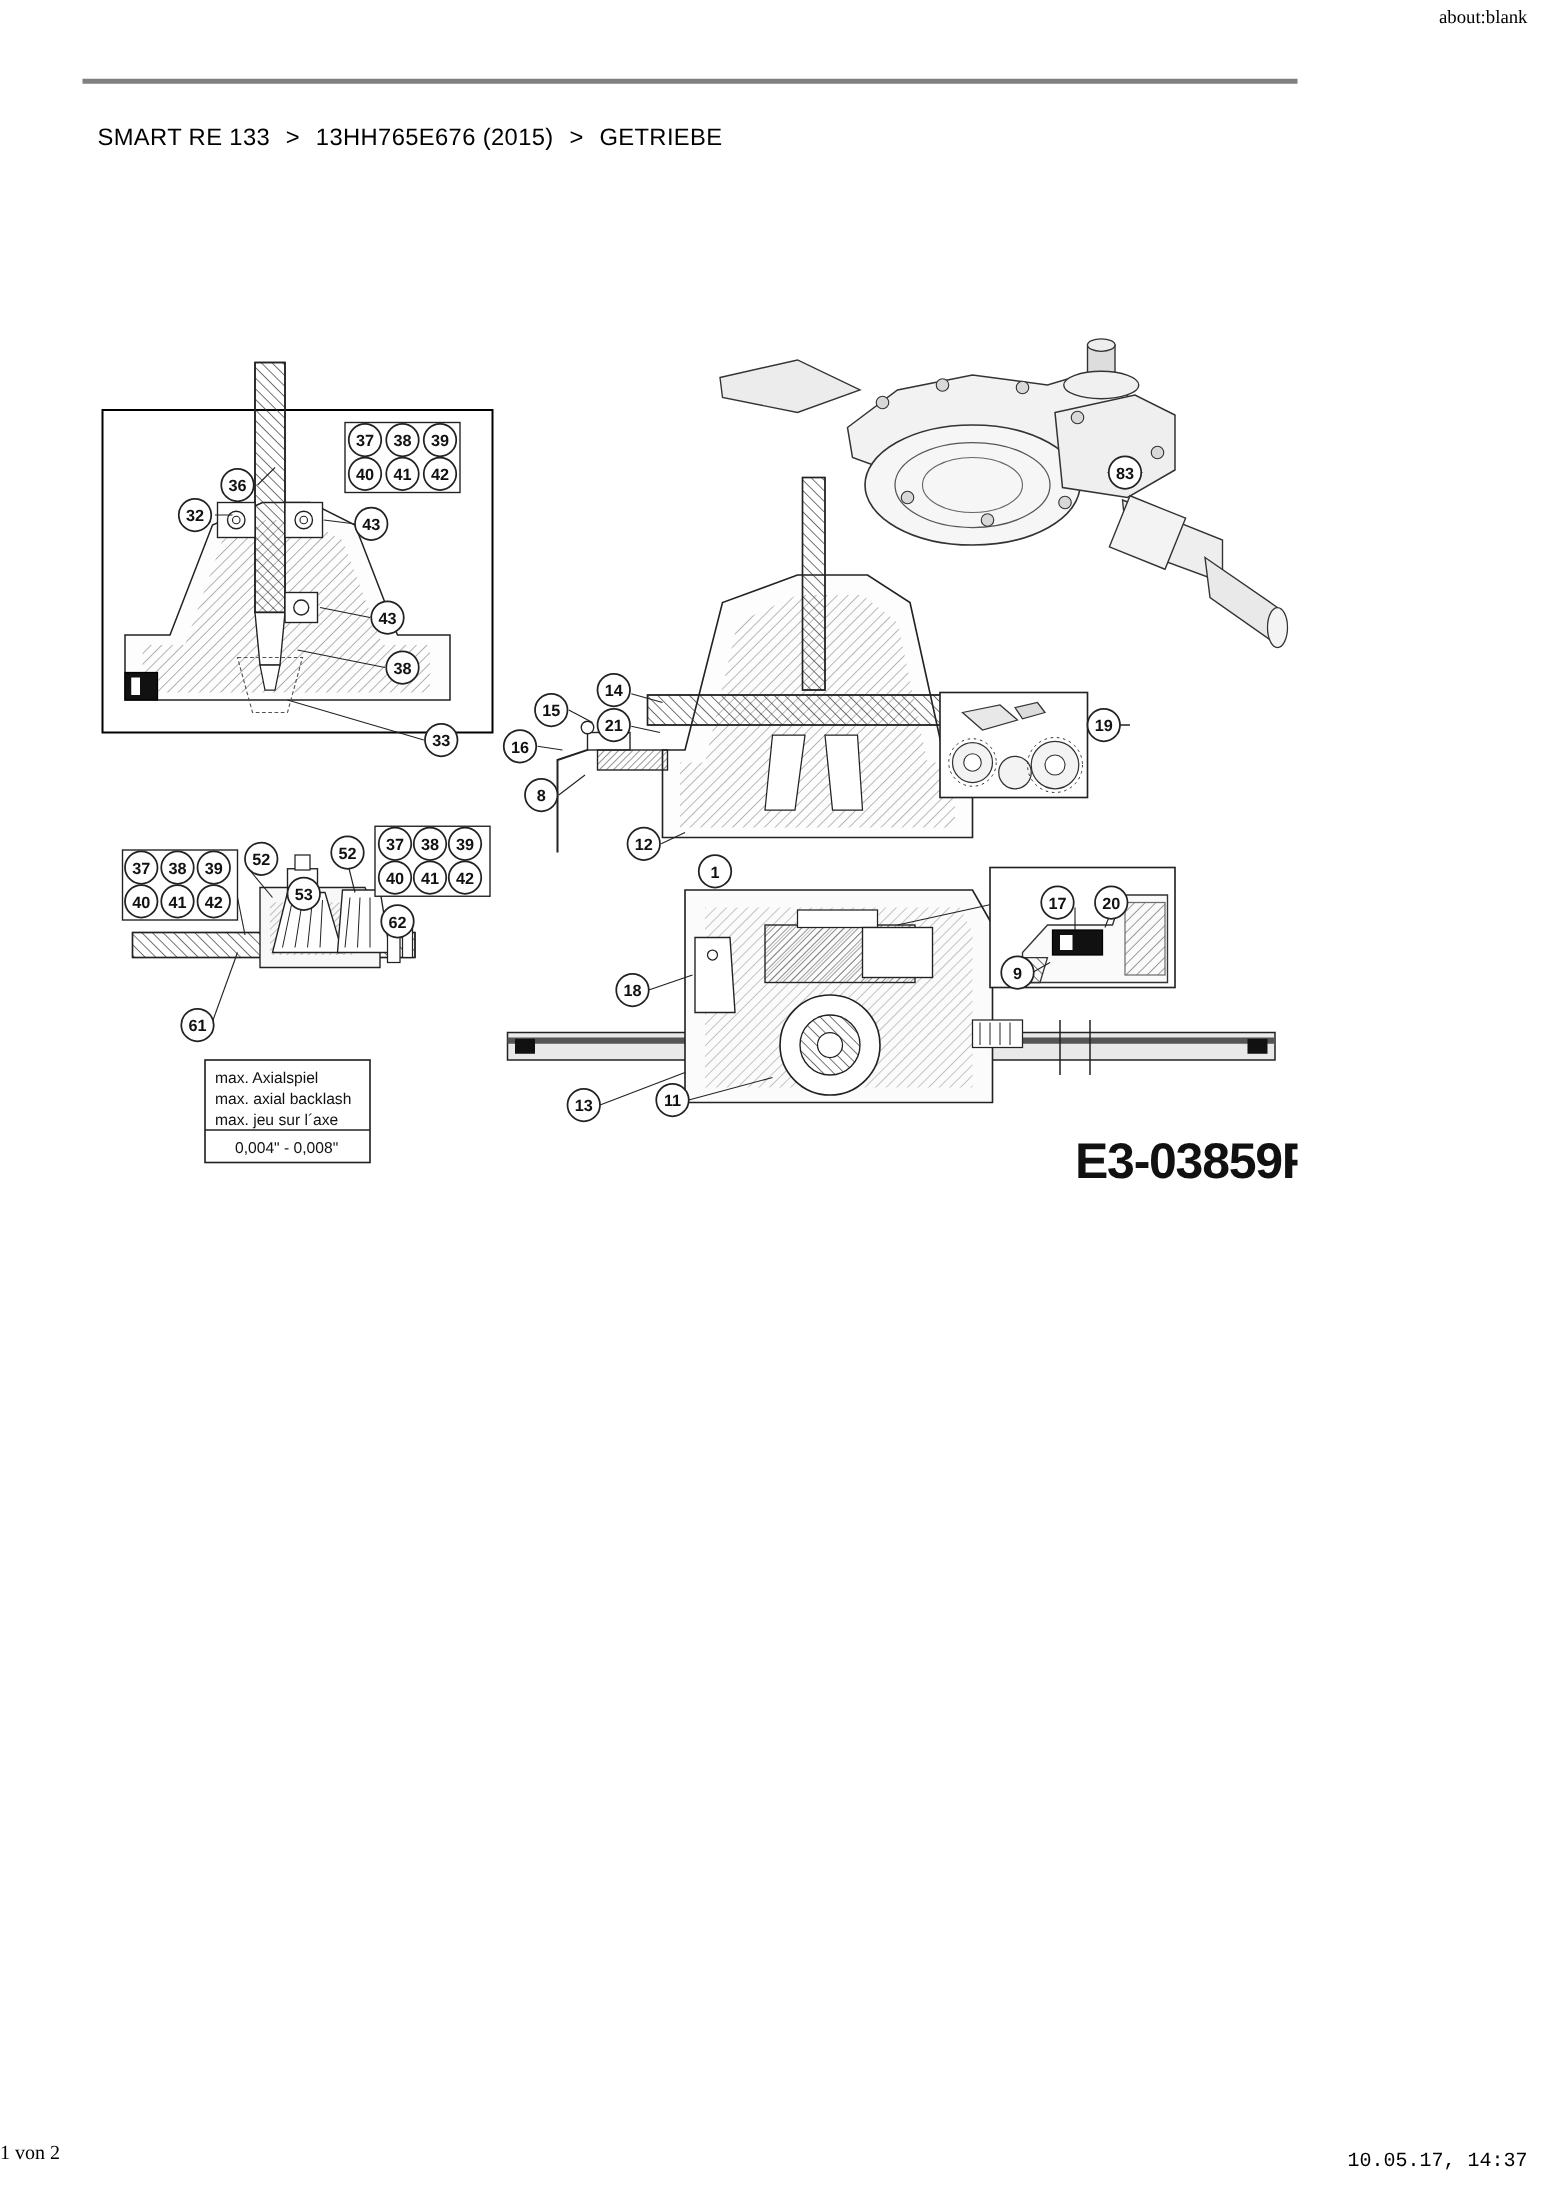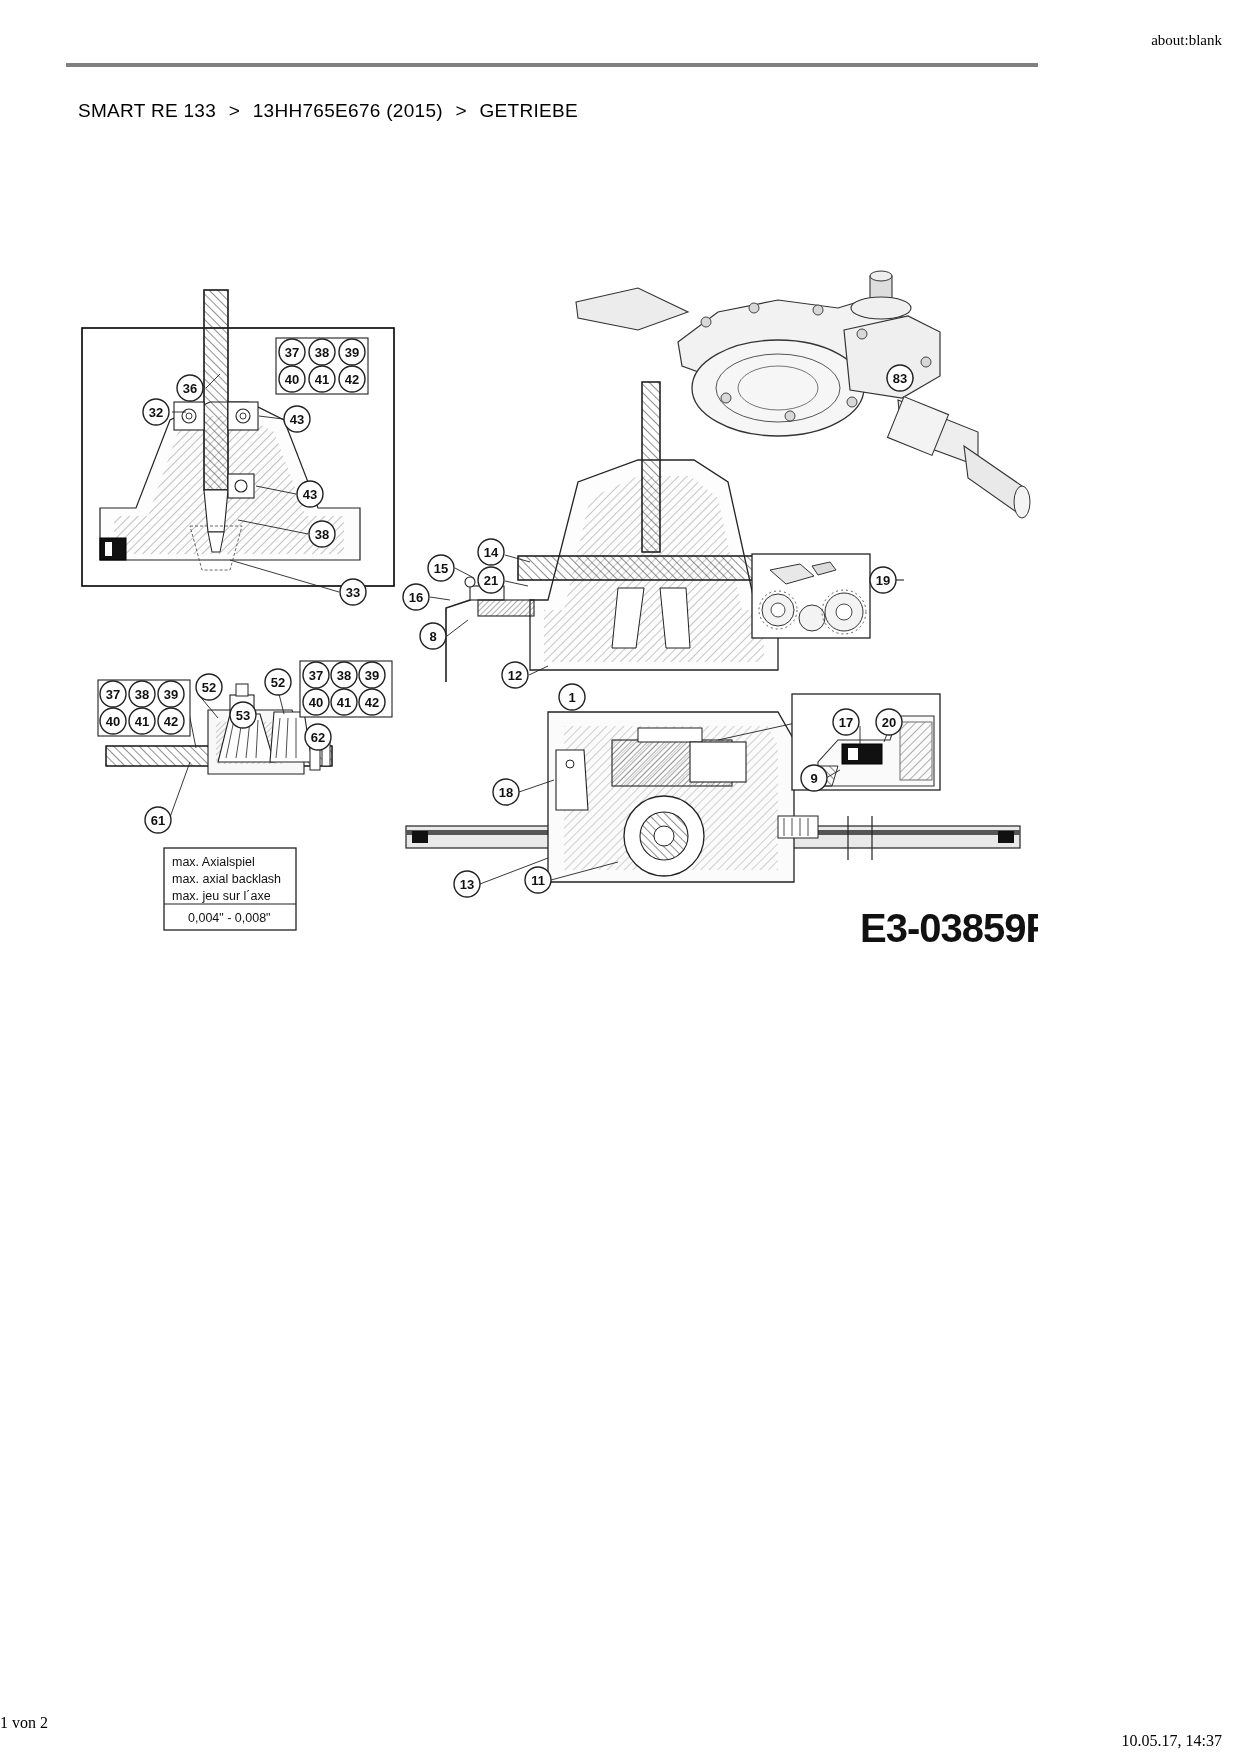--- a/index.html
+++ b/index.html
@@ -17,42 +17,41 @@
   }
 
   
   .print-url {
     position: absolute;
     top: 6px;
     right: 18px;
     font-family: "Liberation Serif", serif;
     font-size: 15px;
     color: #000;
-    margin-top: 26px;
   }
   .header-rule {
     position: absolute;
     top: 63px;
     left: 66px;
     width: 972px;
     height: 4px;
     background: #808080;
   }
   .footer-left {
     position: absolute;
     bottom: 22px;
     left: 0px;
     font-family: "Liberation Serif", serif;
     font-size: 16px;
   }
   .footer-right {
     position: absolute;
-    bottom: 4px;
+    bottom: 16px;
     right: 18px;
-    font-family: Liberation Serif, serif;
+    font-family: Liberation Mono, monospace;
     font-size: 16px;
   }
 
   
   .breadcrumb {
     position: absolute;
     top: 100px;
     left: 78px;
     font-size: 19px;
     letter-spacing: 0.3px;

